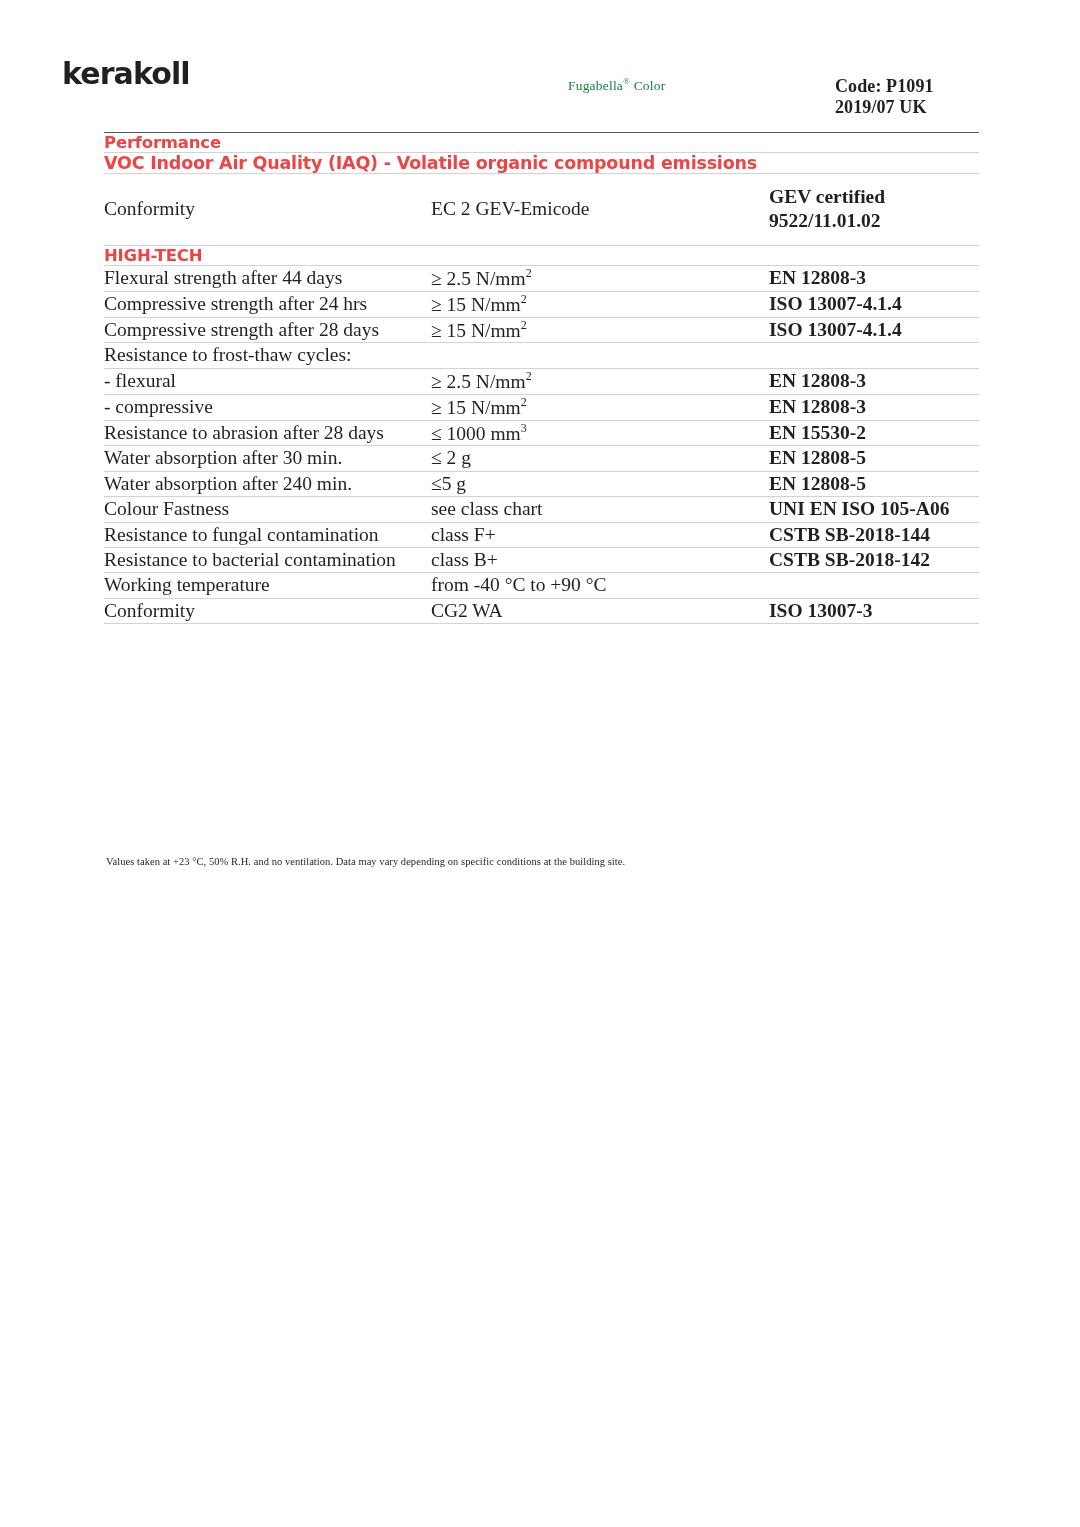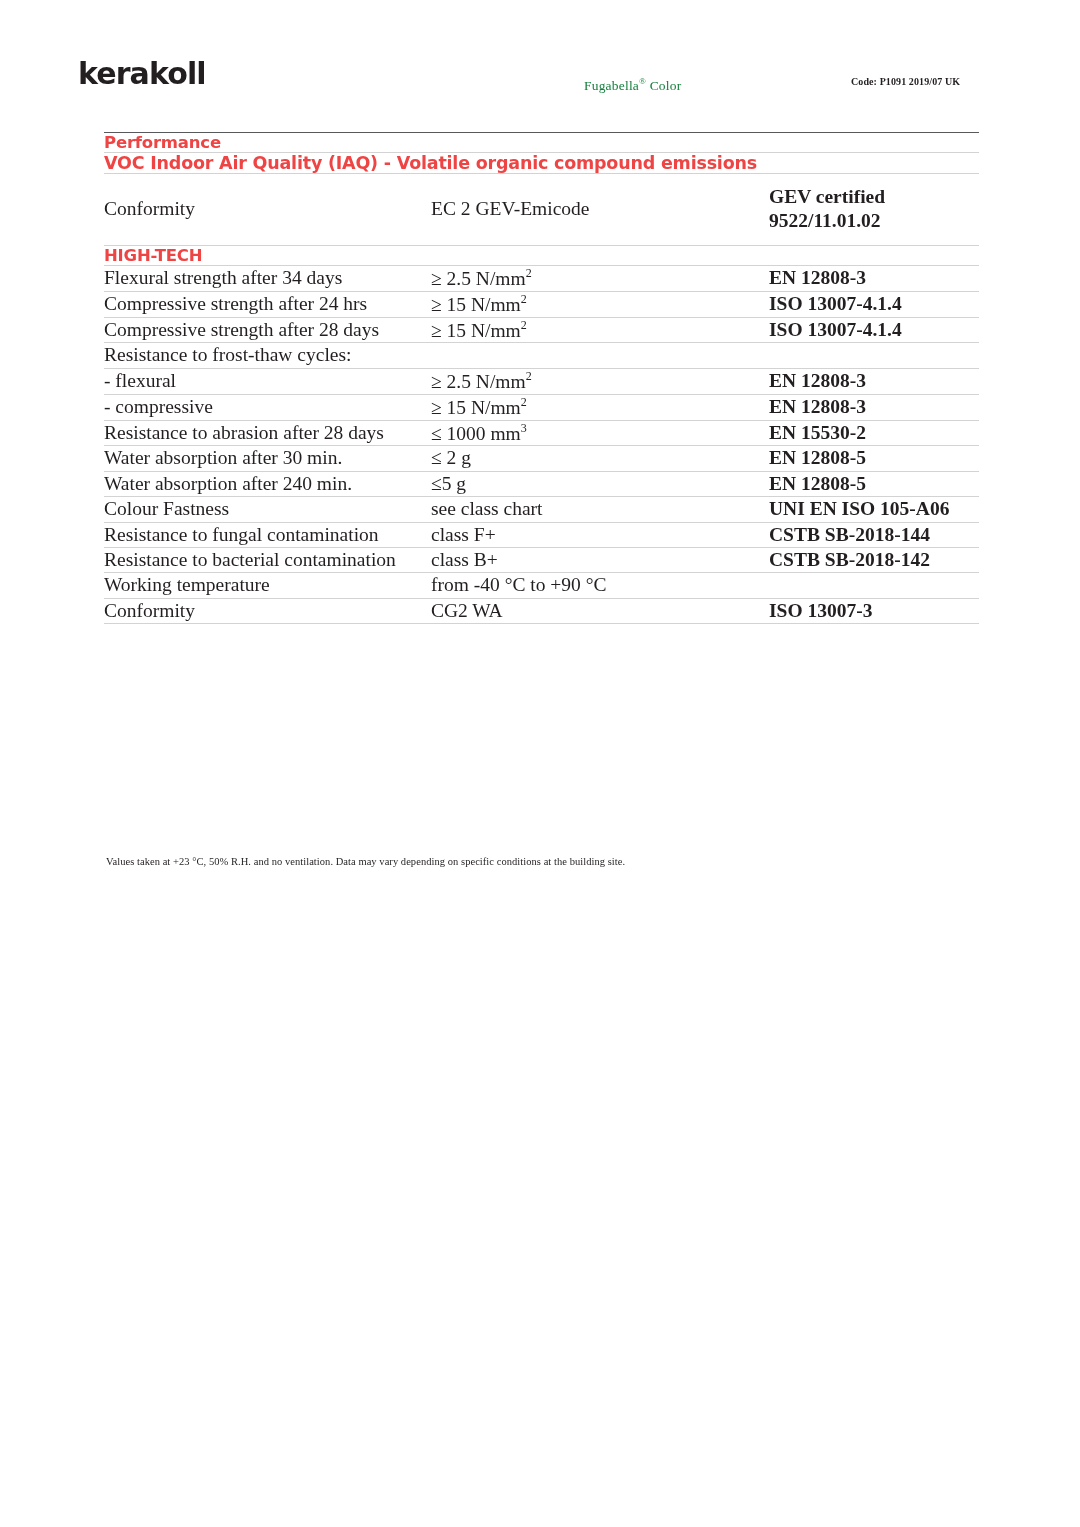--- a/index.html
+++ b/index.html
@@ -20,21 +20,21 @@
     height: 1527px;
     box-sizing: border-box;
     padding: 0;
     position: relative;
   }
 
   
   .header {
     position: absolute;
     top: 56px;
-    left: 16px;
+    left: 0;
     width: 984px;
     height: 50px;
   }
   .brand {
     position: absolute;
     left: 62px;
     top: 0;
     font-family: "DejaVu Sans", sans-serif;
     font-weight: bold;
     font-size: 30px;
@@ -53,21 +53,21 @@
   .header-center sup {
     font-size: 9px;
     vertical-align: super;
   }
   .header-right {
     position: absolute;
     left: 835px;
     top: 20px;
     font-family: "Liberation Serif", serif;
     font-weight: bold;
-    font-size: 10px;
+    font-size: 18px;
     color: #231f20;
     letter-spacing: 0.1px;
   }
 
   
   .table-wrap {
     position: absolute;
     top: 132px;
     left: 104px;
     width: 875px;
@@ -159,21 +159,21 @@
           <td class="cell">EC 2 GEV-Emicode</td>
           <td class="cell bold" style="white-space:pre-line">GEV certified
 9522/11.01.02</td>
         </tr>
 
         <tr>
           <td colspan="3" class="section-head">HIGH-TECH</td>
         </tr>
 
         <tr>
-          <td class="cell">Flexural strength after 34 days</td>
+          <td class="cell">Flexural strength after 44 days</td>
           <td class="cell"><span>≥ 2.5 N/mm</span><span class="sup">2</span></td>
           <td class="cell bold">EN 12808-3</td>
         </tr>
 
         <tr>
           <td class="cell">Compressive strength after 24 hrs</td>
           <td class="cell"><span>≥ 15 N/mm</span><span class="sup">2</span></td>
           <td class="cell bold">ISO 13007-4.1.4</td>
         </tr>
 

